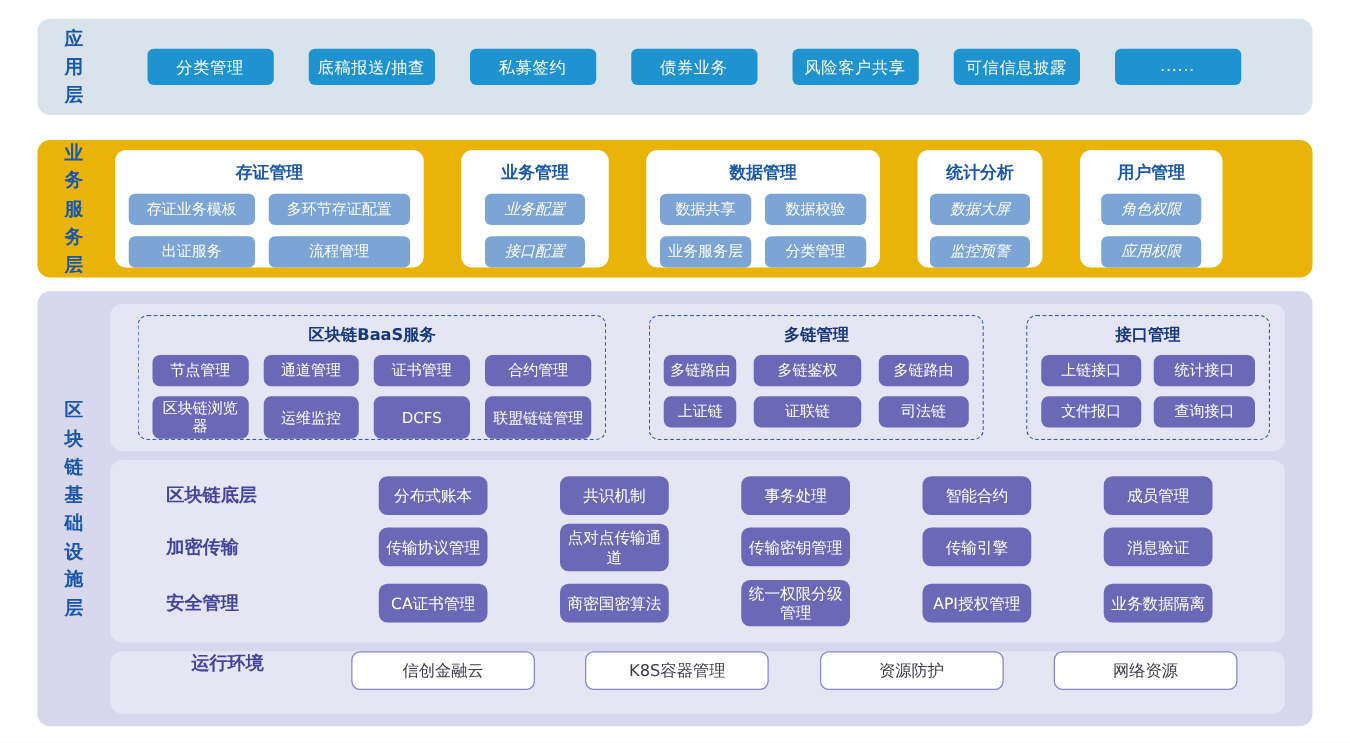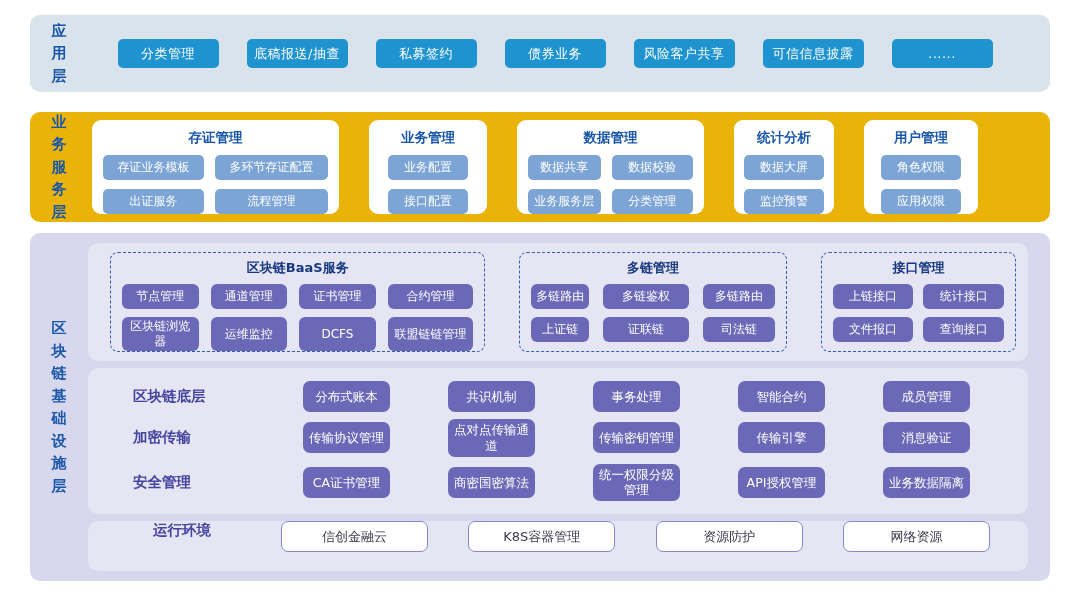--- a/index.html
+++ b/index.html
@@ -28,21 +28,21 @@
   .biz-cards{flex:1;display:flex;align-items:center;gap:30px;padding:0 40px 0 4px;}
   .card{background:#ffffff;border-radius:9px;padding:8px 11px 10px;height:94px;display:flex;flex-direction:column;flex:none;}
   .card:nth-child(1){width:247px;}
   .card:nth-child(2){width:118px;}
   .card:nth-child(3){width:187px;}
   .card:nth-child(4){width:100px;}
   .card:nth-child(5){width:114px;}
   .card-title{text-align:center;color:#1a57a9;font-weight:bold;font-size:13.5px;margin:1px 0 8px;}
   .card-grid{display:grid;gap:9px 11px;flex:1;align-content:space-between;}
   .card-grid.g2{grid-template-columns:1fr 1.12fr;}
-  .card-grid.g1{grid-template-columns:80px;justify-content:center;}
+  .card-grid.g1{grid-template-columns:80px;justify-content:center;font-style:italic;}
   .biz-btn{
     background:#7ca5d6;color:#fff;border-radius:5px;display:flex;align-items:center;justify-content:center;
     font-size:12px;min-height:25px;padding:2px 3px;white-space:nowrap;
   }
   
   .infra-content{flex:1;display:flex;flex-direction:column;padding:10px 22px 13px 0;gap:7px;}
   .panel{background:#e6e5f4;border-radius:10px;}
   .panel-services{display:flex;gap:24px;padding:9px 12px;height:118px;flex:none;}
   .sbox{border:1.6px dashed #2f5fb2;border-radius:8px;padding:5px 11px 9px;display:flex;flex-direction:column;margin-left:10px;}
   .sbox:nth-child(1){flex:3.9;}

